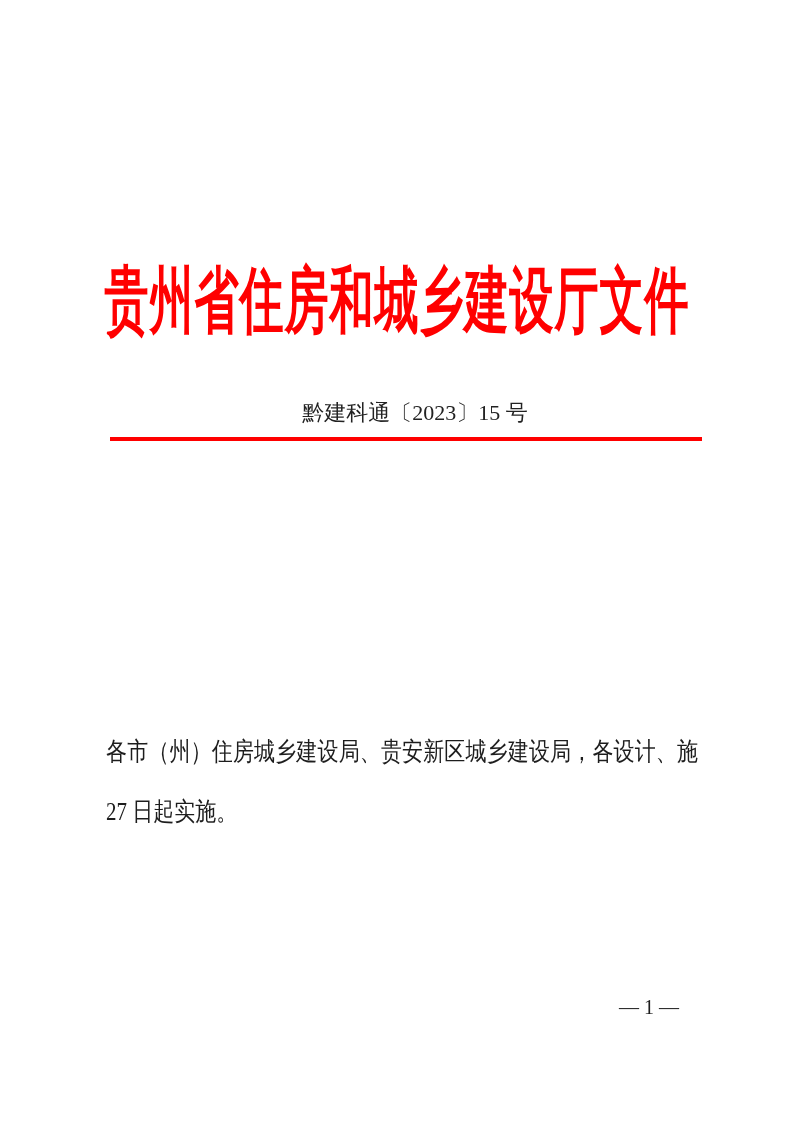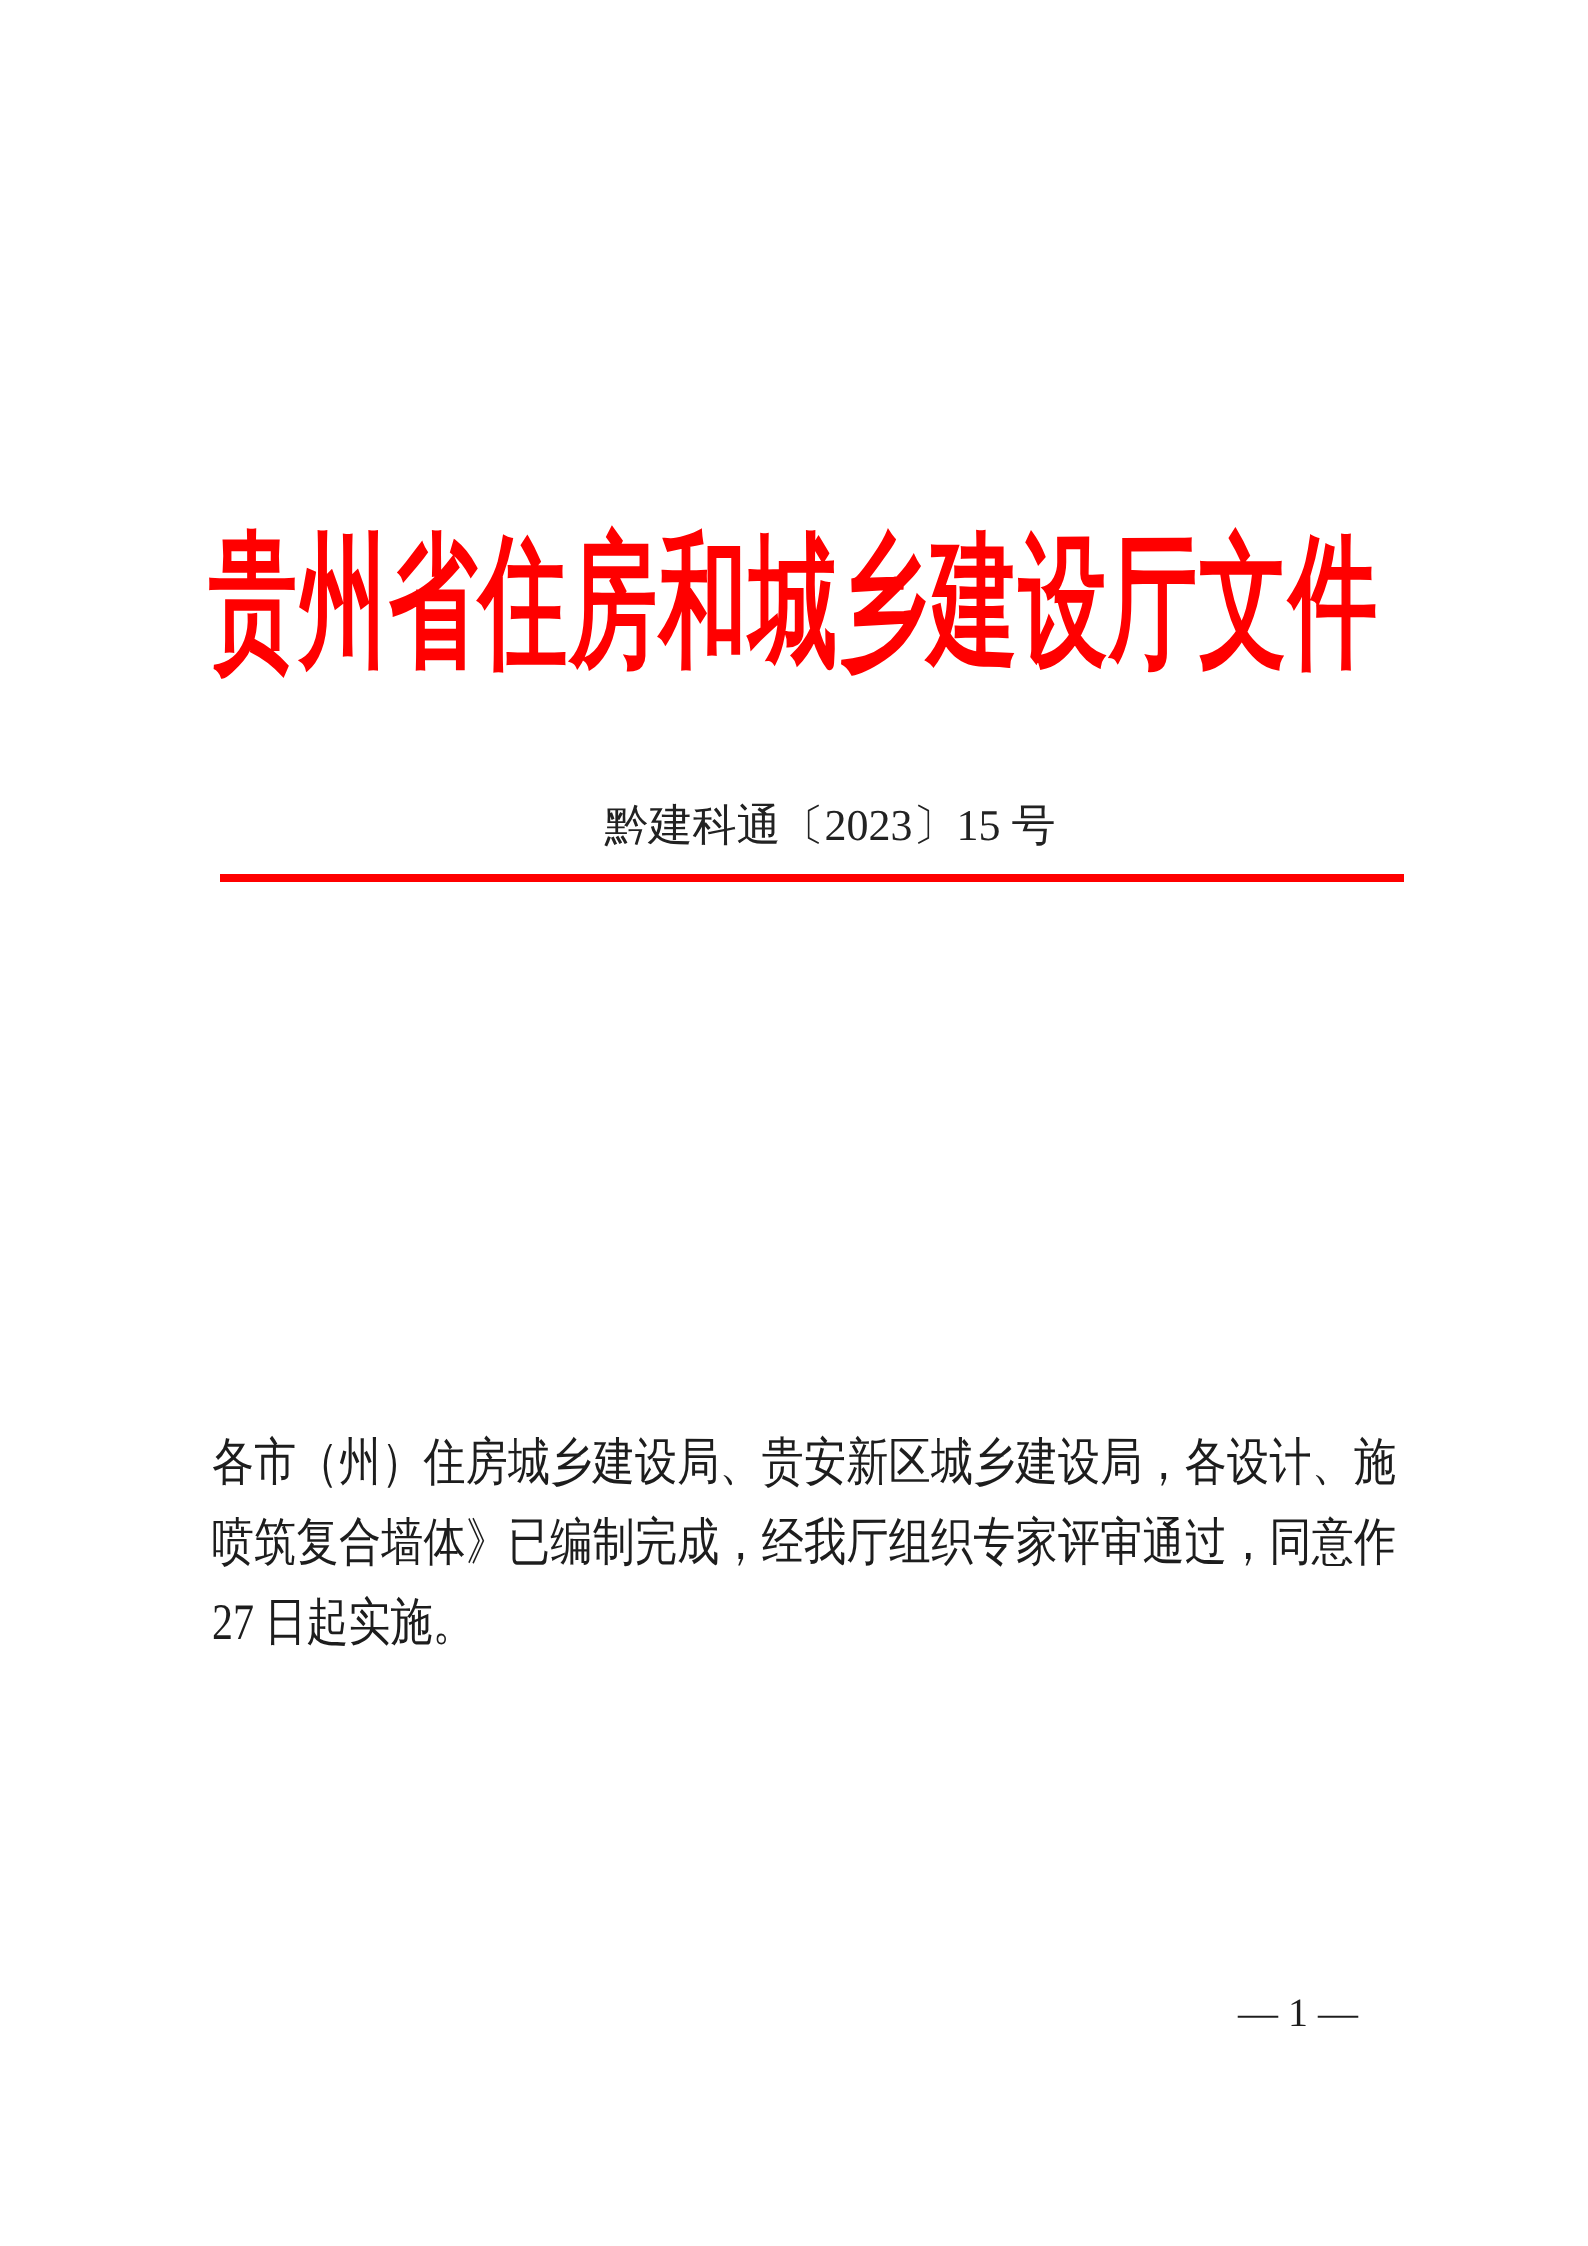--- a/index.html
+++ b/index.html
@@ -88,20 +88,21 @@
     position: absolute;
     top: 711px;
     left: 106px;
     width: 592px;
     font-size: 21px;
     color: var(--body-text, #1d1d1d);
   }
   .body-line {
     height: 40px;
     line-height: 40px;
+    margin-top: 20px;
   }
   .body-line .inner {
     display: block;
     transform: scaleY(1.22);
     transform-origin: 0 50%;
     white-space: nowrap;
   }
   .b-just .inner {
     text-align: justify;
     text-align-last: justify;
@@ -133,23 +134,20 @@
 
   <div class="doc-number">黔建科通〔2023〕15 号</div>
 
   <div class="red-line"></div>
 
 
   <div class="doc-body">
     <div class="body-line b-just">
       <span class="inner">各市（州）住房城乡建设局、贵安新区城乡建设局，各设计、施</span>
     </div>
-    <div class="body-line b-just">
-      <span class="inner">喷筑复合墙体》已编制完成，经我厅组织专家评审通过，同意作</span>
-    </div>
     <div class="body-line">
       <span class="inner">27 日起实施。</span>
     </div>
   </div>
 
   <div class="page-number">— 1 —</div>
 
 </div>
 
 </body></html>

